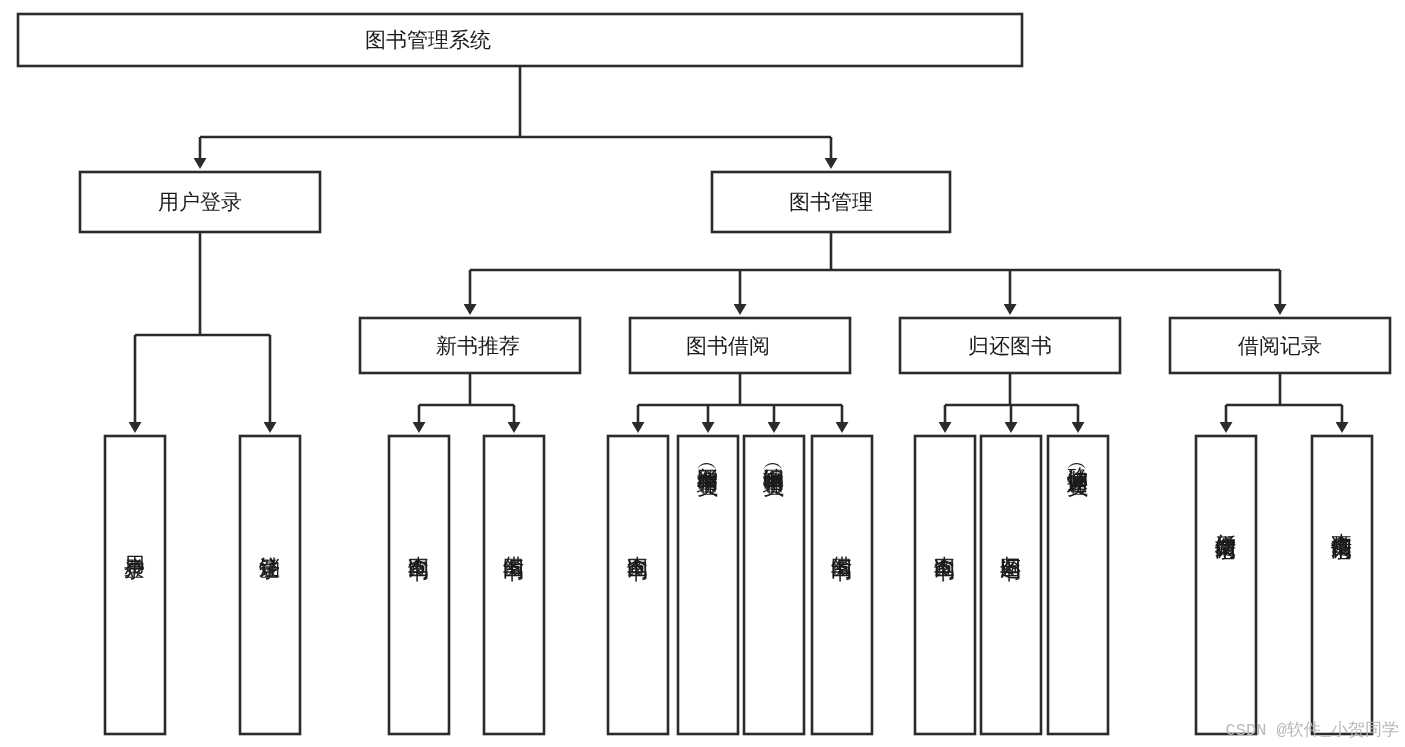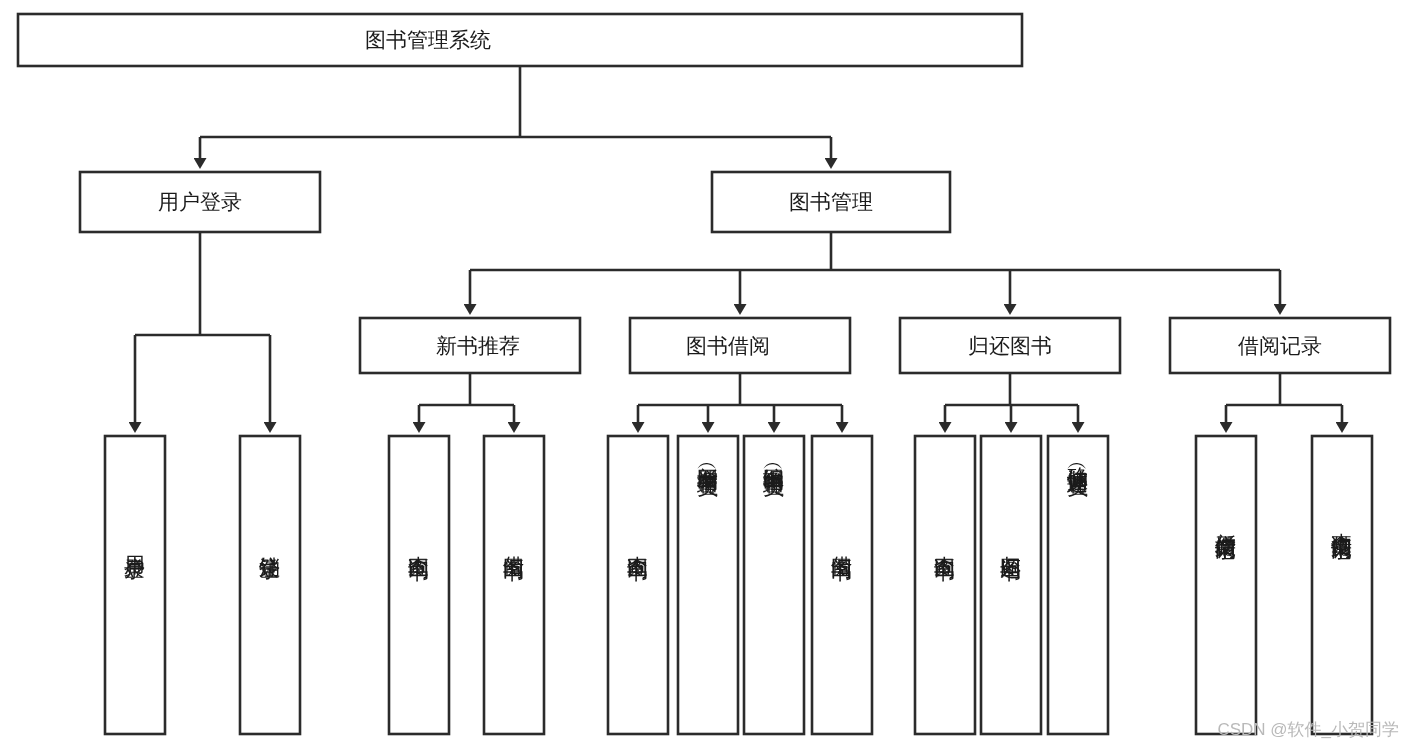--- a/index.html
+++ b/index.html
@@ -68,21 +68,21 @@
   .hlabel-text {
     font-family: "Liberation Sans", "DejaVu Sans", sans-serif;
     font-size: 21px;
     color: #1b1b1b;
     white-space: nowrap;
   }
   #watermark {
     position: absolute;
     right: 6px;
     bottom: 6px;
-    font-family: Liberation Sans, sans-serif;
+    font-family: Liberation Mono, monospace;
     font-size: 17px;
     color: #b9b9b9;
     white-space: nowrap;
     pointer-events: none;
   }
 </style>
 </head>
 <body>
 
 <div id="diagram-root">

